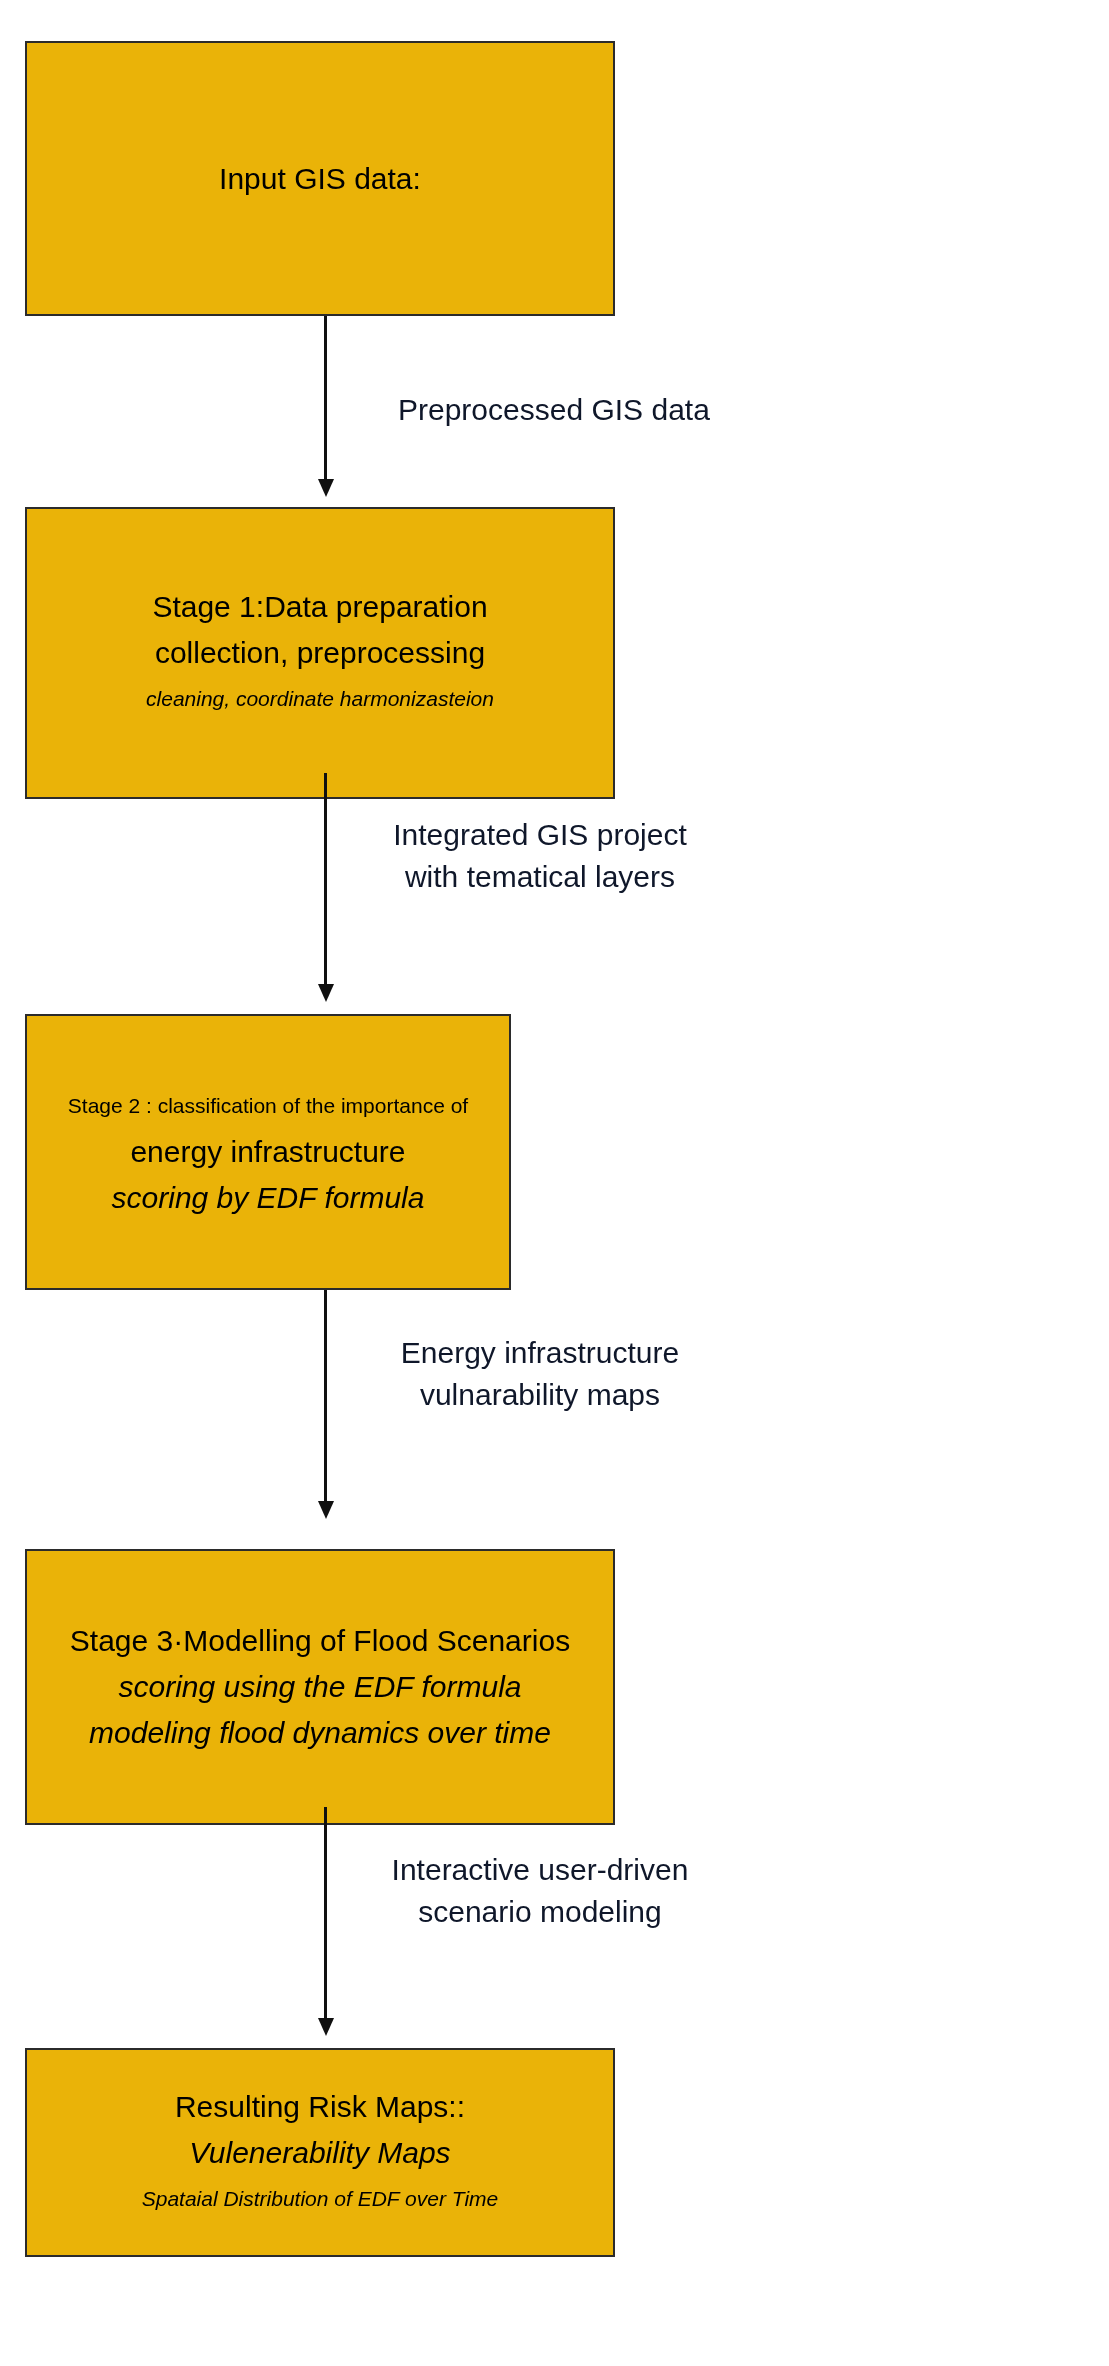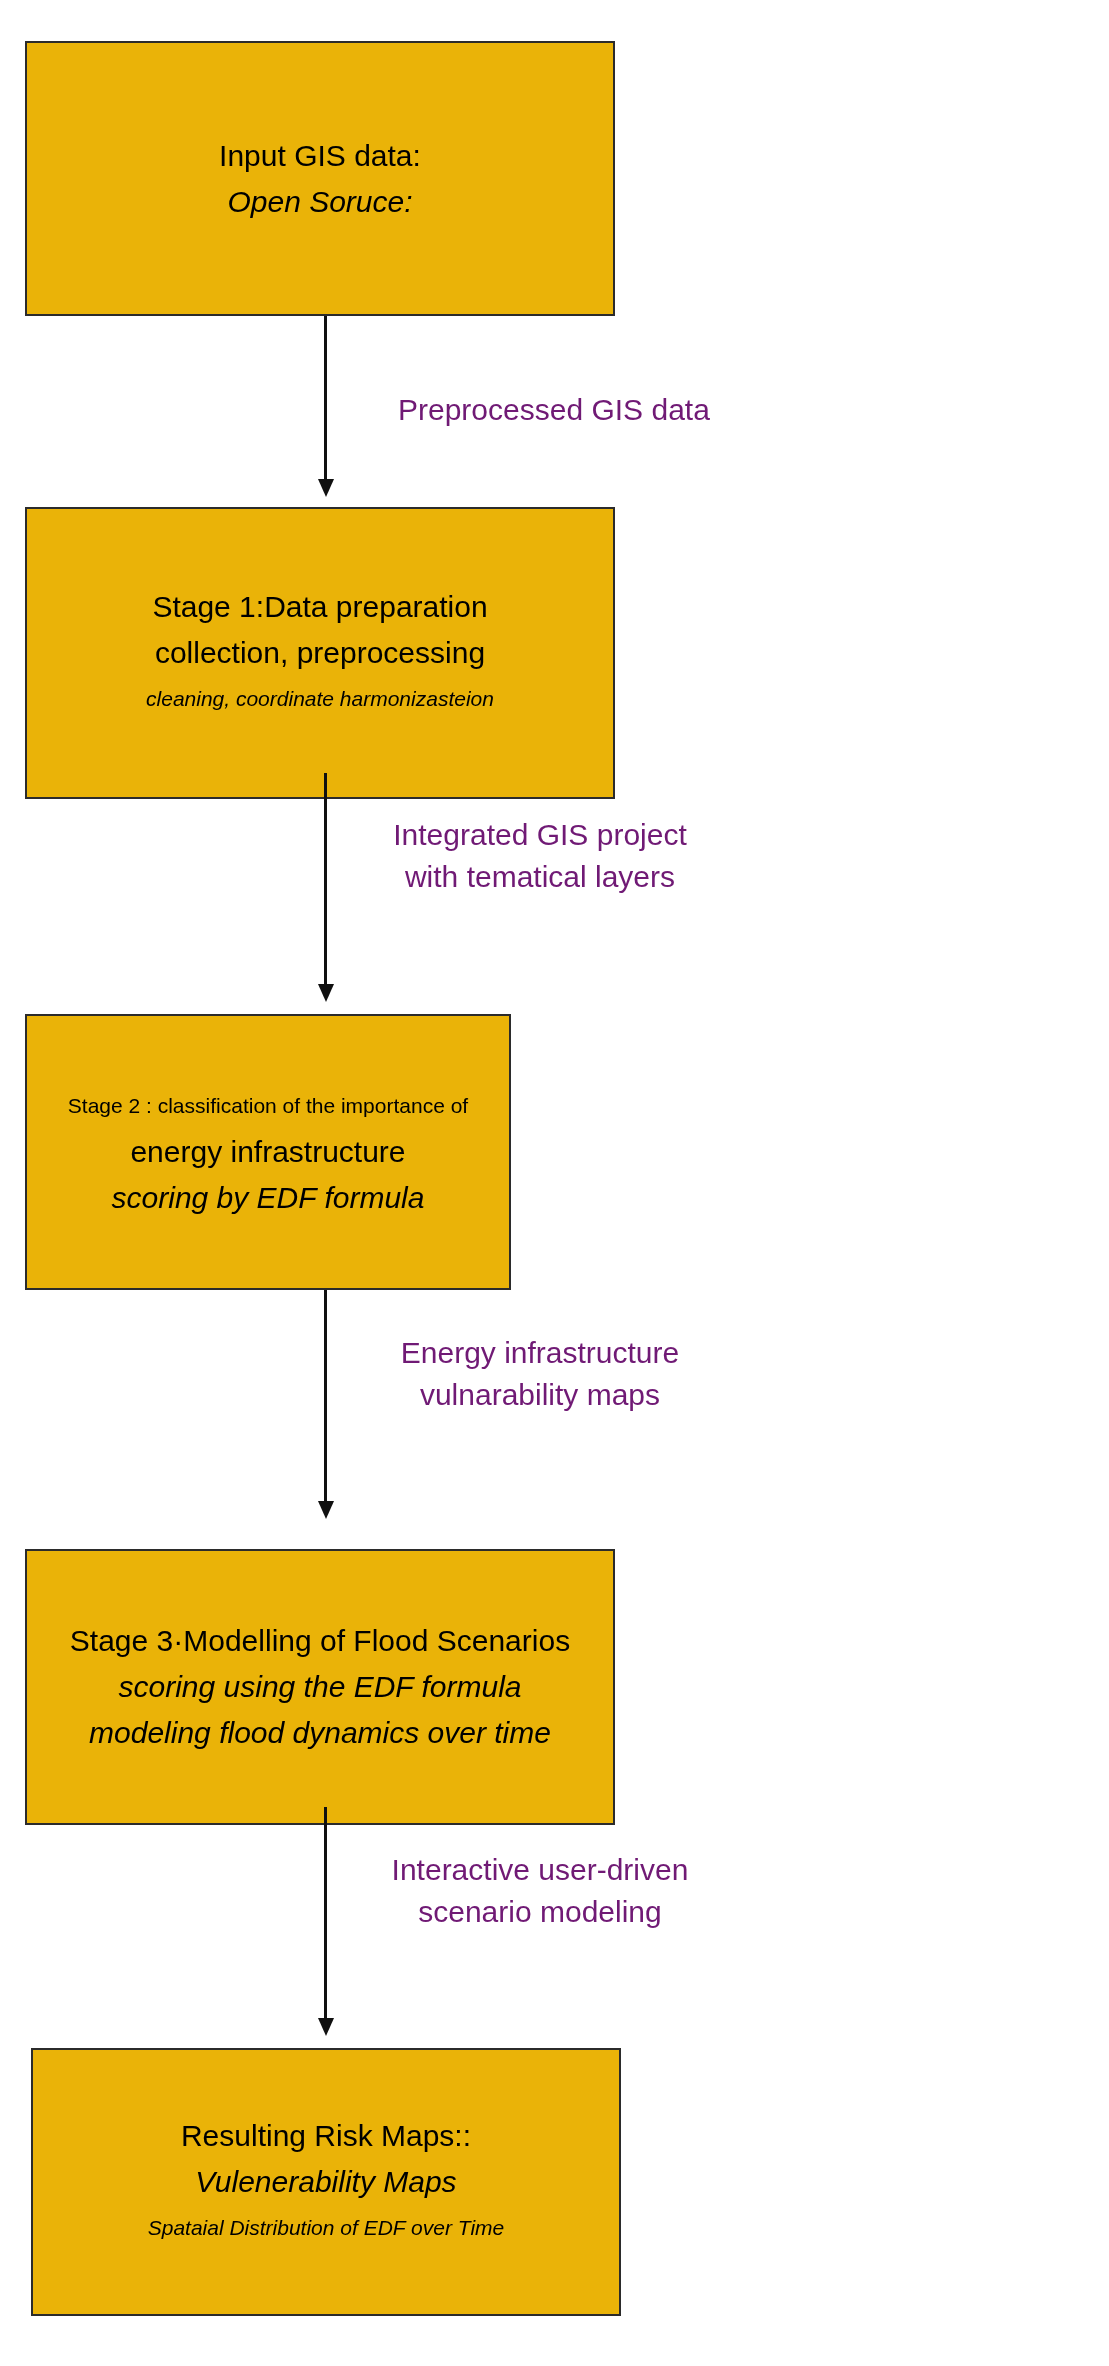--- a/index.html
+++ b/index.html
@@ -72,36 +72,35 @@
     border-left: 8px solid transparent;
     border-right: 8px solid transparent;
     border-top: 18px solid #101010;
   }
 
   
   .edge-label {
     position: absolute;
     font-size: 30px;
     line-height: 42px;
-    color: #701a75;
+    color: #0f172a;
     text-align: center;
     white-space: nowrap;
   }
   .edge-label .line {
     display: block;
   }
 </style>
 </head>
 <body>
 
 <div id="flowchart">
 
   <div class="node" style="left: 25px; top: 40.6892px; width: 590px; height: 275.782px;">
     <span class="line">Input  GIS data:</span>
-    <span class="line italic">Open Soruce:</span>
   </div>
 
   <div class="connector" style="top: 316.471px; height: 180.841px;">
     <div class="stem"></div>
     <div class="head"></div>
   </div>
   <div class="edge-label" style="left: 398px; top: 388.808px; width: 300px; text-align: left;">
     <span class="line">Preprocessed GIS data</span>
   </div>
 
@@ -143,19 +142,19 @@
 
   <div class="connector" style="top: 1806.9px; height: 229.065px;">
     <div class="stem"></div>
     <div class="head"></div>
   </div>
   <div class="edge-label" style="left: 360px; top: 1849.1px; width: 360px;">
     <span class="line">Interactive user-driven</span>
     <span class="line">scenario modeling</span>
   </div>
 
-  <div class="node" style="left: 31px; top: 2048.02px; width: 590px; height: 268px; justify-content: center;">
+  <div class="node" style="left: 25px; top: 2048.02px; width: 590px; height: 209px; justify-content: center;">
     <span class="line">Resulting Risk Maps::</span>
     <span class="line italic">Vulenerability Maps</span>
     <span class="line italic wide">Spataial Distribution of EDF over Time</span>
   </div>
 
 </div>
 
 </body></html>

